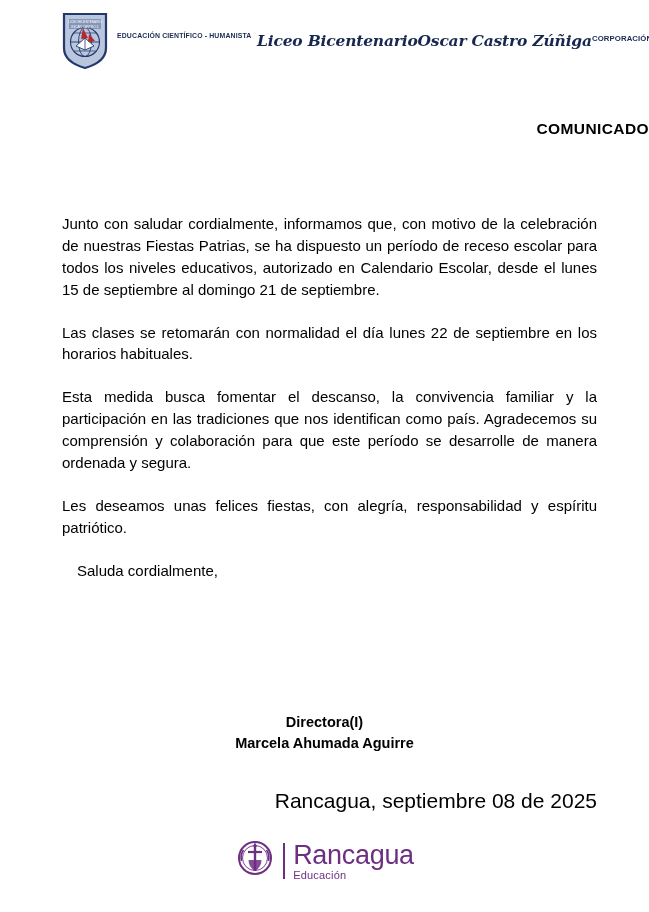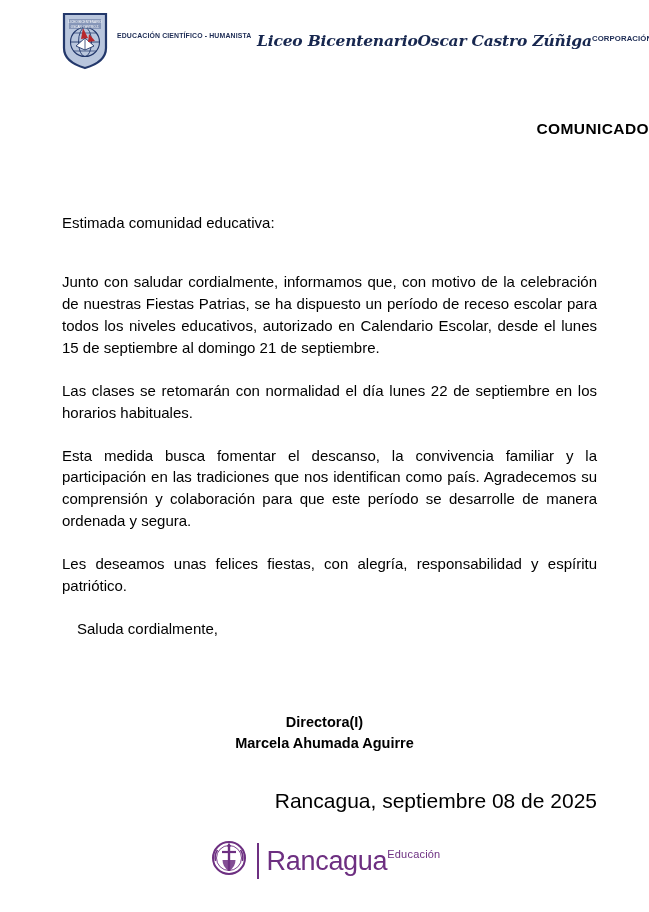--- a/index.html
+++ b/index.html
@@ -148,21 +148,21 @@
   }
   .footer-emblem { width: 40px; height: 42px; flex: 0 0 auto; }
   .footer-divider {
     width: 2px;
     height: 36px;
     background: #6d2f81;
     flex: 0 0 auto;
   }
   .footer-words {
     display: flex;
-    flex-direction: row;
+    flex-direction: column;
     line-height: 1;
   }
   .footer-main {
     font-size: 27px;
     color: #6d2f81;
     letter-spacing: -0.3px;
     font-weight: 400;
   }
   .footer-sub {
     font-size: 11px;
@@ -198,21 +198,20 @@
       <div class="lh-top">EDUCACIÓN CIENTÍFICO - HUMANISTA</div>
       <div class="lh-script">Liceo Bicentenario</div>
       <div class="lh-script">Oscar Castro Zúñiga</div>
       <div class="lh-bottom">CORPORACIÓN MUNICIPAL DE RANCAGUA</div>
     </div>
   </div>
 
   <div class="doc-title">COMUNICADO</div>
 
   <div class="body-block">
-    <p class="salutation">Estimada comunidad educativa:</p>
     <p class="para">Junto con saludar cordialmente, informamos que, con motivo de la celebración de nuestras Fiestas Patrias, se ha dispuesto un período de receso escolar para todos los niveles educativos, autorizado en Calendario Escolar, desde el lunes 15 de septiembre al domingo 21 de septiembre.</p>
     <p class="para">Las clases se retomarán con normalidad el día lunes 22 de septiembre en los horarios habituales.</p>
     <p class="para">Esta medida busca fomentar el descanso, la convivencia familiar y la participación en las tradiciones que nos identifican como país. Agradecemos su comprensión y colaboración para que este período se desarrolle de manera ordenada y segura.</p>
     <p class="para">Les deseamos unas felices fiestas, con alegría, responsabilidad y espíritu patriótico.</p>
     <p class="closing">Saluda cordialmente,</p>
   </div>
 
   <div class="signature">
     <div>Directora(I)</div>
     <div>Marcela Ahumada Aguirre</div>

